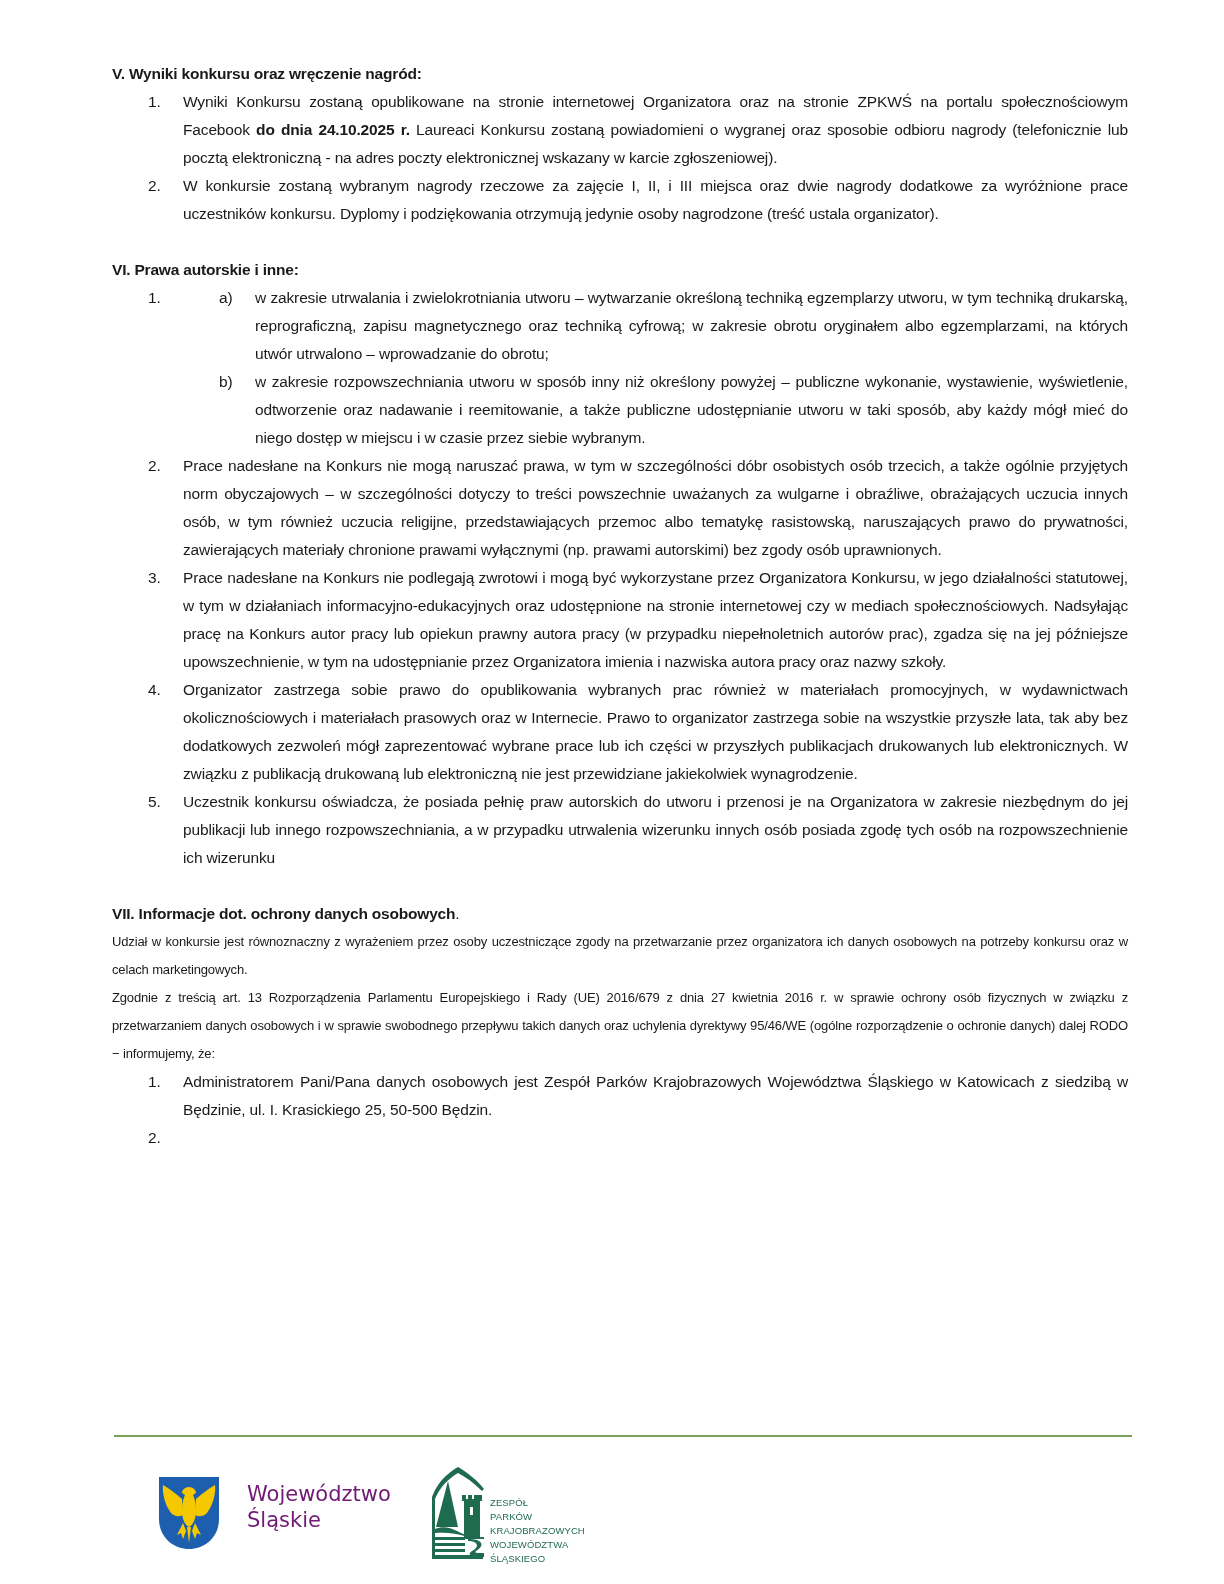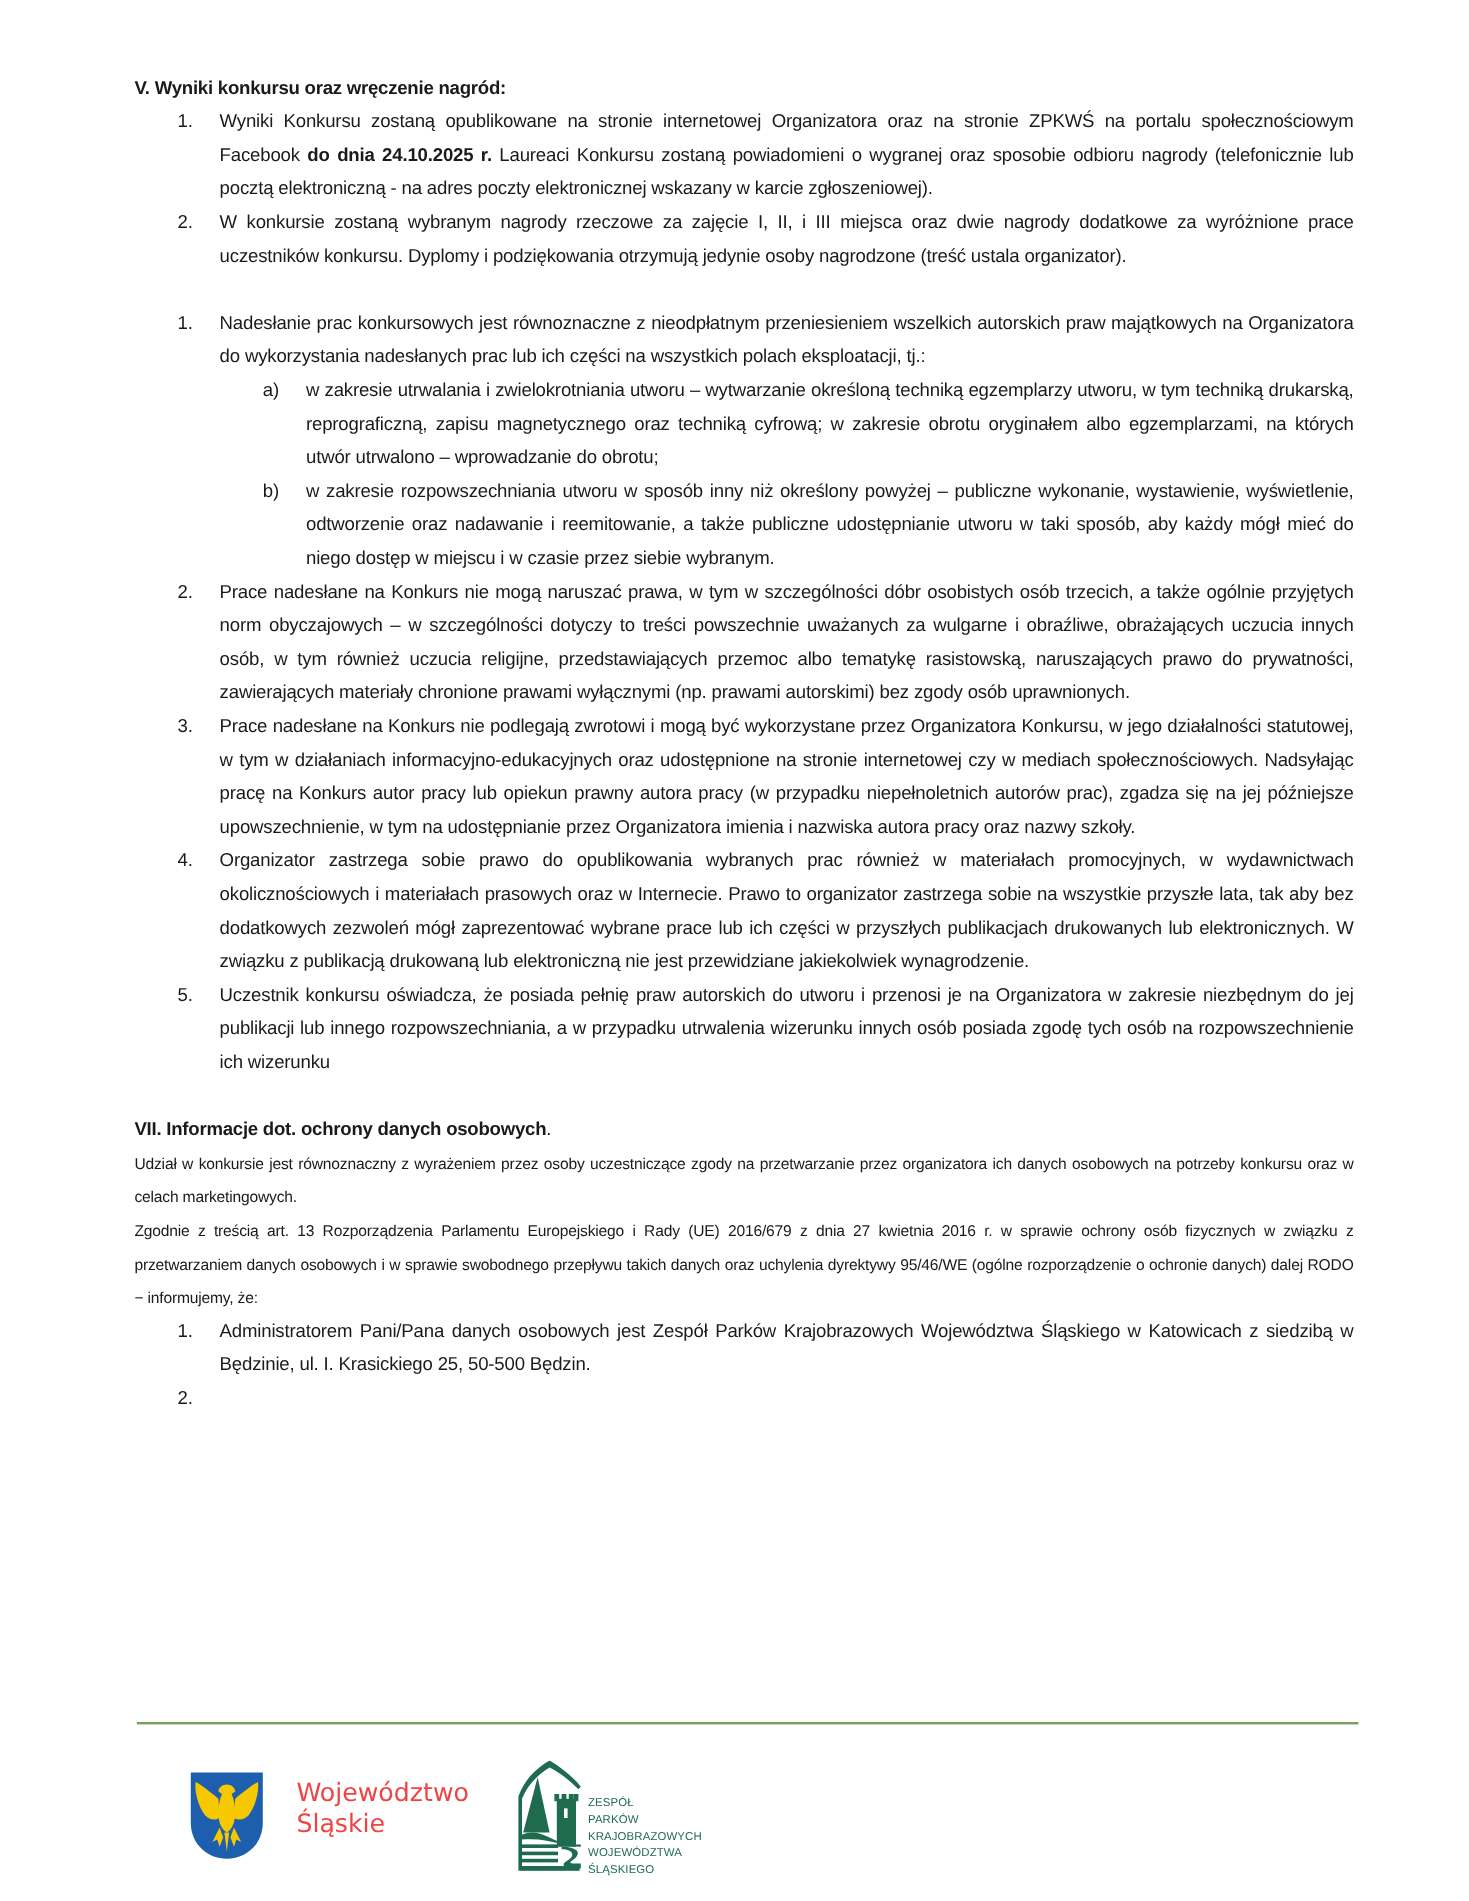--- a/index.html
+++ b/index.html
@@ -15,21 +15,21 @@
   .li { position: relative; padding-left: 71px; font-size: 15.5px; line-height: 28px; text-align: justify; letter-spacing: -0.15px; }
   .li .num { position: absolute; left: 36px; top: 0; }
   .sub { position: relative; padding-left: 72px; margin-left: 0; font-size: 15.5px; line-height: 28px; text-align: justify; }
   .sub .let { position: absolute; left: 36px; top: 0; }
   .gap { height: 28px; }
   b { font-weight: bold; }
 
   .footer-rule { position: absolute; left: 114px; top: 1435px; width: 1018px; height: 2px; background: #7aa05a; }
   .logo-slaskie { position: absolute; left: 157px; top: 1475px; display: flex; align-items: flex-start; }
   .shield { width: 64px; height: 76px; }
-  .slaskie-text { margin-left: 26px; margin-top: 6px; color: #ef4444; font-size: 21px; line-height: 26px; font-family: "DejaVu Sans", sans-serif; }
+  .slaskie-text { margin-left: 26px; margin-top: 6px; color: #701a75; font-size: 21px; line-height: 26px; font-family: "DejaVu Sans", sans-serif; }
   .logo-zpk { position: absolute; left: 428px; top: 1467px; display: flex; align-items: flex-start; }
   .zpk-mark { width: 60px; height: 96px; }
   .zpk-text { margin-left: 2px; margin-top: 29px; color: #1f6b4f; font-weight: normal; font-size: 9.5px; line-height: 14px; font-family: "Liberation Sans", sans-serif; letter-spacing: 0.1px; }
 </style>
 </head>
 <body>
 
 <div class="page">
 
   <div class="h">V. Wyniki konkursu oraz wręczenie nagród:</div>
@@ -39,24 +39,24 @@
       <span>Wyniki Konkursu zostaną opublikowane na stronie internetowej Organizatora oraz na stronie ZPKWŚ na portalu społecznościowym Facebook </span><b>do dnia 24.10.2025 r.</b><span> Laureaci Konkursu zostaną powiadomieni o wygranej oraz sposobie odbioru nagrody (telefonicznie lub pocztą elektroniczną - na adres poczty elektronicznej wskazany w karcie zgłoszeniowej).</span>
     </div>
     <div class="li">
       <span class="num">2.</span>
       <span>W konkursie zostaną wybranym nagrody rzeczowe za zajęcie I, II, i III miejsca oraz dwie nagrody dodatkowe za wyróżnione prace uczestników konkursu. Dyplomy i podziękowania otrzymują jedynie osoby nagrodzone (treść ustala organizator).</span>
     </div>
   </div>
 
   <div class="gap"></div>
 
+  <div class="h">VI. Prawa autorskie i inne:</div>
   <div class="ol">
     <div class="li">
       <span class="num">1.</span>
-      <span>Nadesłanie prac konkursowych jest równoznaczne z nieodpłatnym przeniesieniem wszelkich autorskich praw majątkowych na Organizatora do wykorzystania nadesłanych prac lub ich części na wszystkich polach eksploatacji, tj.:</span>
       <div class="sub">
         <span class="let">a)</span>
         <span>w zakresie utrwalania i zwielokrotniania utworu – wytwarzanie określoną techniką egzemplarzy utworu, w tym techniką drukarską, reprograficzną, zapisu magnetycznego oraz techniką cyfrową; w zakresie obrotu oryginałem albo egzemplarzami, na których utwór utrwalono – wprowadzanie do obrotu;</span>
       </div>
       <div class="sub">
         <span class="let">b)</span>
         <span>w zakresie rozpowszechniania utworu w sposób inny niż określony powyżej – publiczne wykonanie, wystawienie, wyświetlenie, odtworzenie oraz nadawanie i reemitowanie, a także publiczne udostępnianie utworu w taki sposób, aby każdy mógł mieć do niego dostęp w miejscu i w czasie przez siebie wybranym.</span>
       </div>
     </div>
     <div class="li">

